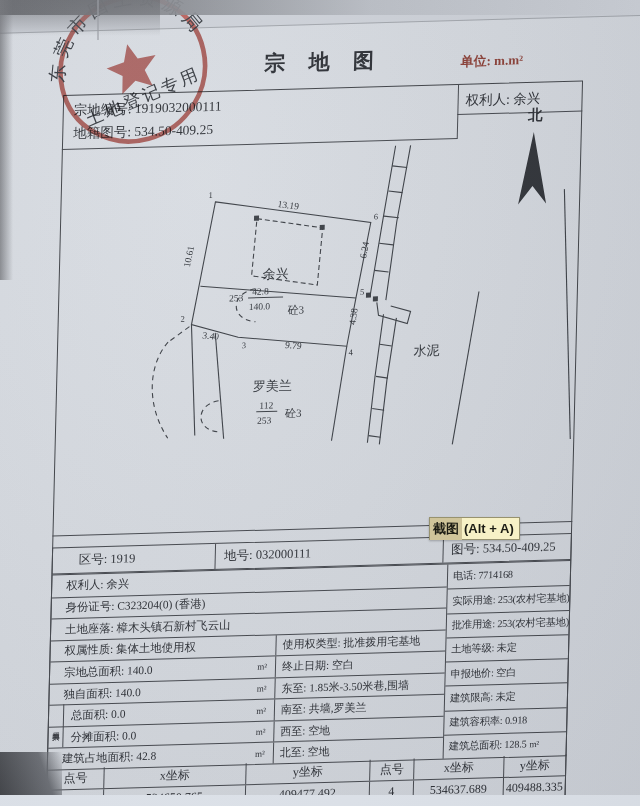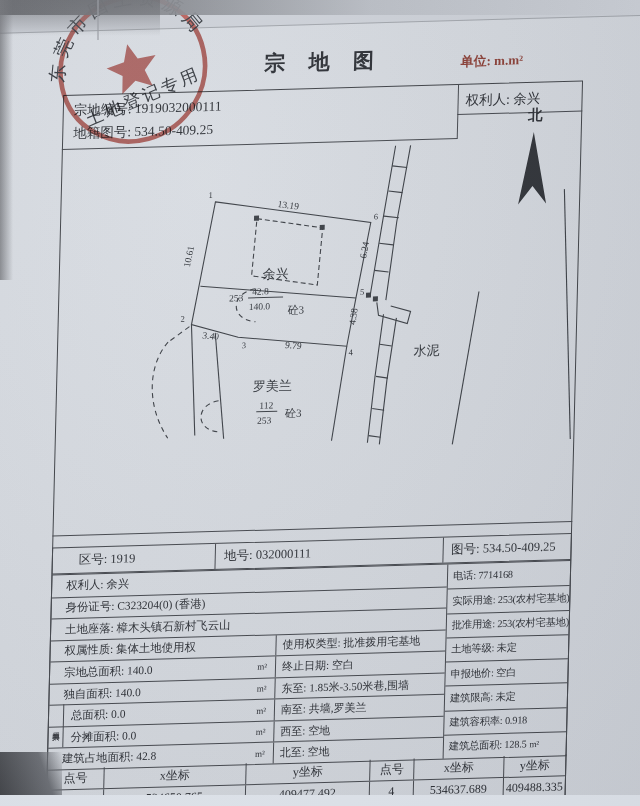--- a/index.html
+++ b/index.html
@@ -286,14 +286,18 @@
   </div>
 
   <div class="top-band"></div>
   <div class="tl-blob"></div>
   <div class="left-band"></div>
   <div class="crease"></div>
   <div class="bl-wedge"></div>
   <div class="bottom-strip"></div>
   <div class="vignette"></div>
 
+  <div class="tooltip">
+    <span class="chip">截图</span>
+    <span>(Alt + A)</span>
+  </div>
 
 </div>
 
 </body></html>

